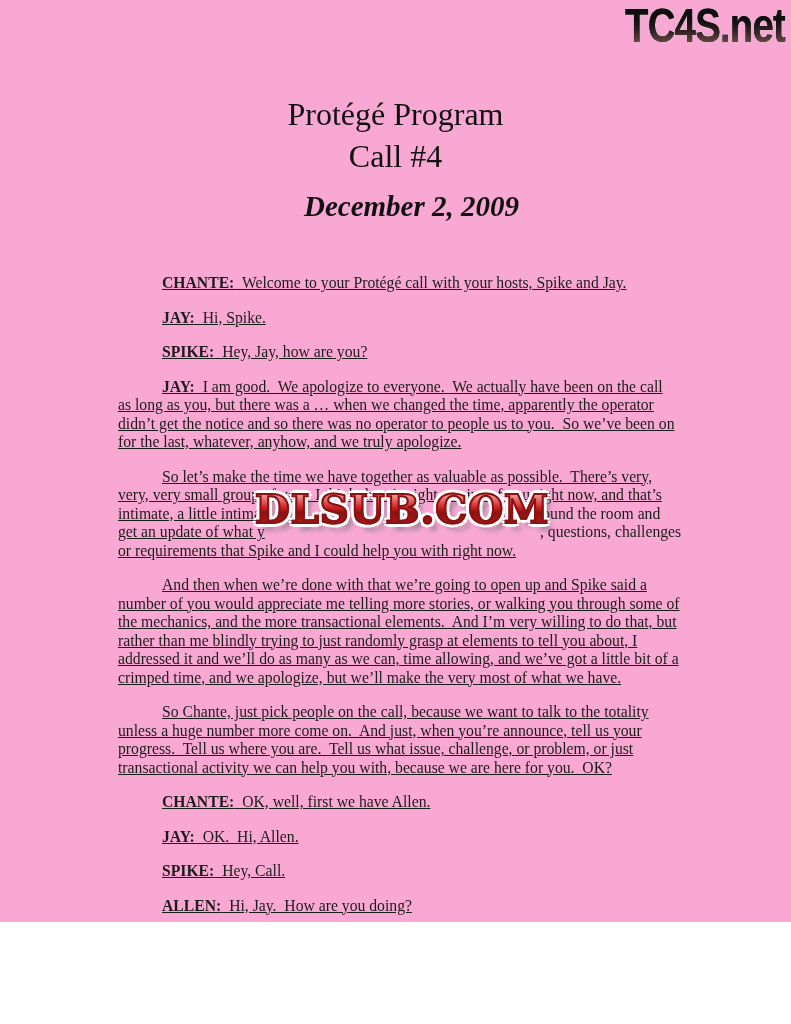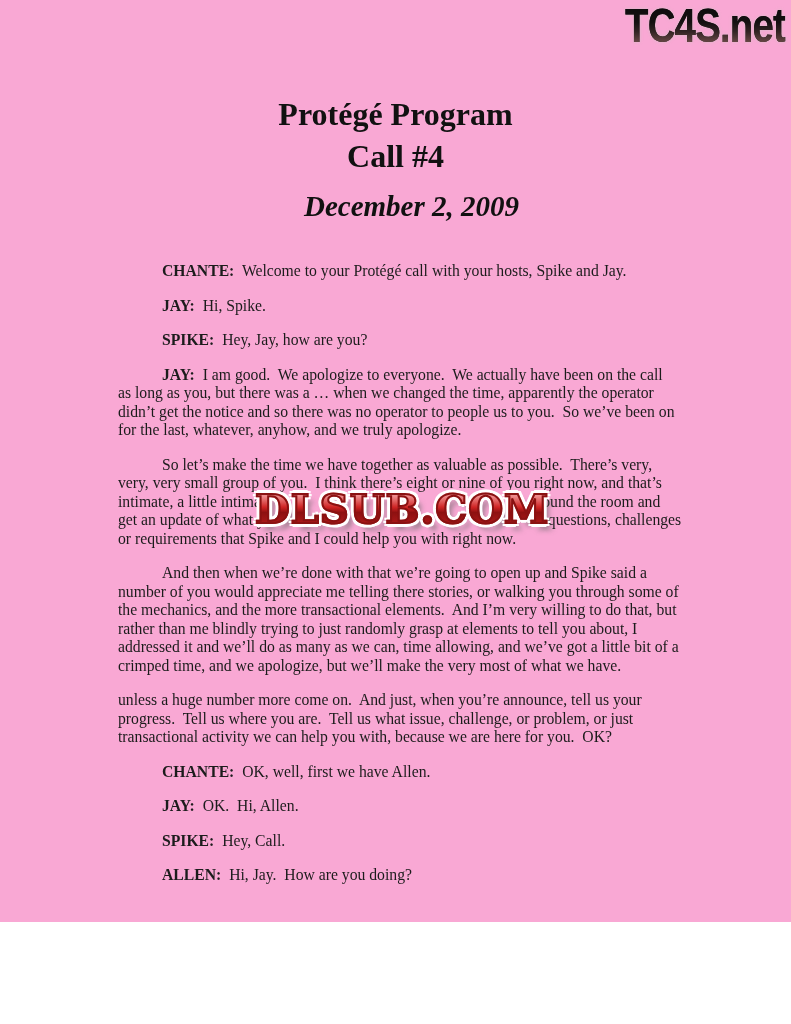--- a/index.html
+++ b/index.html
@@ -9,35 +9,35 @@
     height: 922px;
     background: #f9a8d4;
     overflow: hidden;
     font-family: "Liberation Serif", "DejaVu Serif", serif;
     color: #1c1c1c;
   }
 
   
   .doc-title {
     position: absolute; top: 93px; left: 0; width: 100%;
-    text-align: center; font-weight: bold;
+    text-align: center; font-weight: normal;
     font-size: 32px; line-height: 42px; color: #111;
   }
   .doc-date {
     position: absolute; top: 189px; left: 0; width: 100%;
     text-align: center; font-weight: bold; font-style: italic;
     font-size: 29px; line-height: 34px; color: #111; padding-left: 16px;
   }
 
   
   .body-text {
     position: absolute; left: 118px; top: 262px; width: 560px;
     font-size: 15.7px; line-height: 18.5px; z-index: 1;
   }
-  .para { margin: 0 0 16px 0; }
+  .para { margin: 12px 0 16px 0; text-decoration: underline; }
   .line { white-space: pre; position: relative; }
   .first { padding-left: 44px; }
   .speaker { font-weight: bold; }
   .pin { position: absolute; top: 0; }
 
   .page-number {
     position: absolute; top: 957px; left: 0; width: 100%;
     text-align: center; font-size: 16px; color: #222;
   }
 
@@ -140,28 +140,29 @@
     <div class="para">
       <div class="line first">So let’s make the time we have together as valuable as possible.  There’s very,</div>
       <div class="line">very, very small group of you.  I think there’s eight or nine of you right now, and that’s</div>
       <div class="line"><span>intimate, a little intima</span><span class="pin" style="left:419px">round the room and</span></div>
       <div class="line"><span>get an update of what y</span><span class="pin" style="left:422px">, questions, challenges</span></div>
       <div class="line">or requirements that Spike and I could help you with right now.</div>
     </div>
 
     <div class="para">
       <div class="line first">And then when we’re done with that we’re going to open up and Spike said a</div>
-      <div class="line">number of you would appreciate me telling there stories, or walking you through some of</div>
+      <div class="line">number of you would appreciate me telling more stories, or walking you through some of</div>
       <div class="line">the mechanics, and the more transactional elements.  And I’m very willing to do that, but</div>
       <div class="line">rather than me blindly trying to just randomly grasp at elements to tell you about, I</div>
       <div class="line">addressed it and we’ll do as many as we can, time allowing, and we’ve got a little bit of a</div>
       <div class="line">crimped time, and we apologize, but we’ll make the very most of what we have.</div>
     </div>
 
     <div class="para">
+      <div class="line first">So Chante, just pick people on the call, because we want to talk to the totality</div>
       <div class="line">unless a huge number more come on.  And just, when you’re announce, tell us your</div>
       <div class="line">progress.  Tell us where you are.  Tell us what issue, challenge, or problem, or just</div>
       <div class="line">transactional activity we can help you with, because we are here for you.  OK?</div>
     </div>
 
     <div class="para">
       <div class="line first"><span class="speaker">CHANTE:</span><span>  OK, well, first we have Allen.</span></div>
     </div>
 
     <div class="para">

